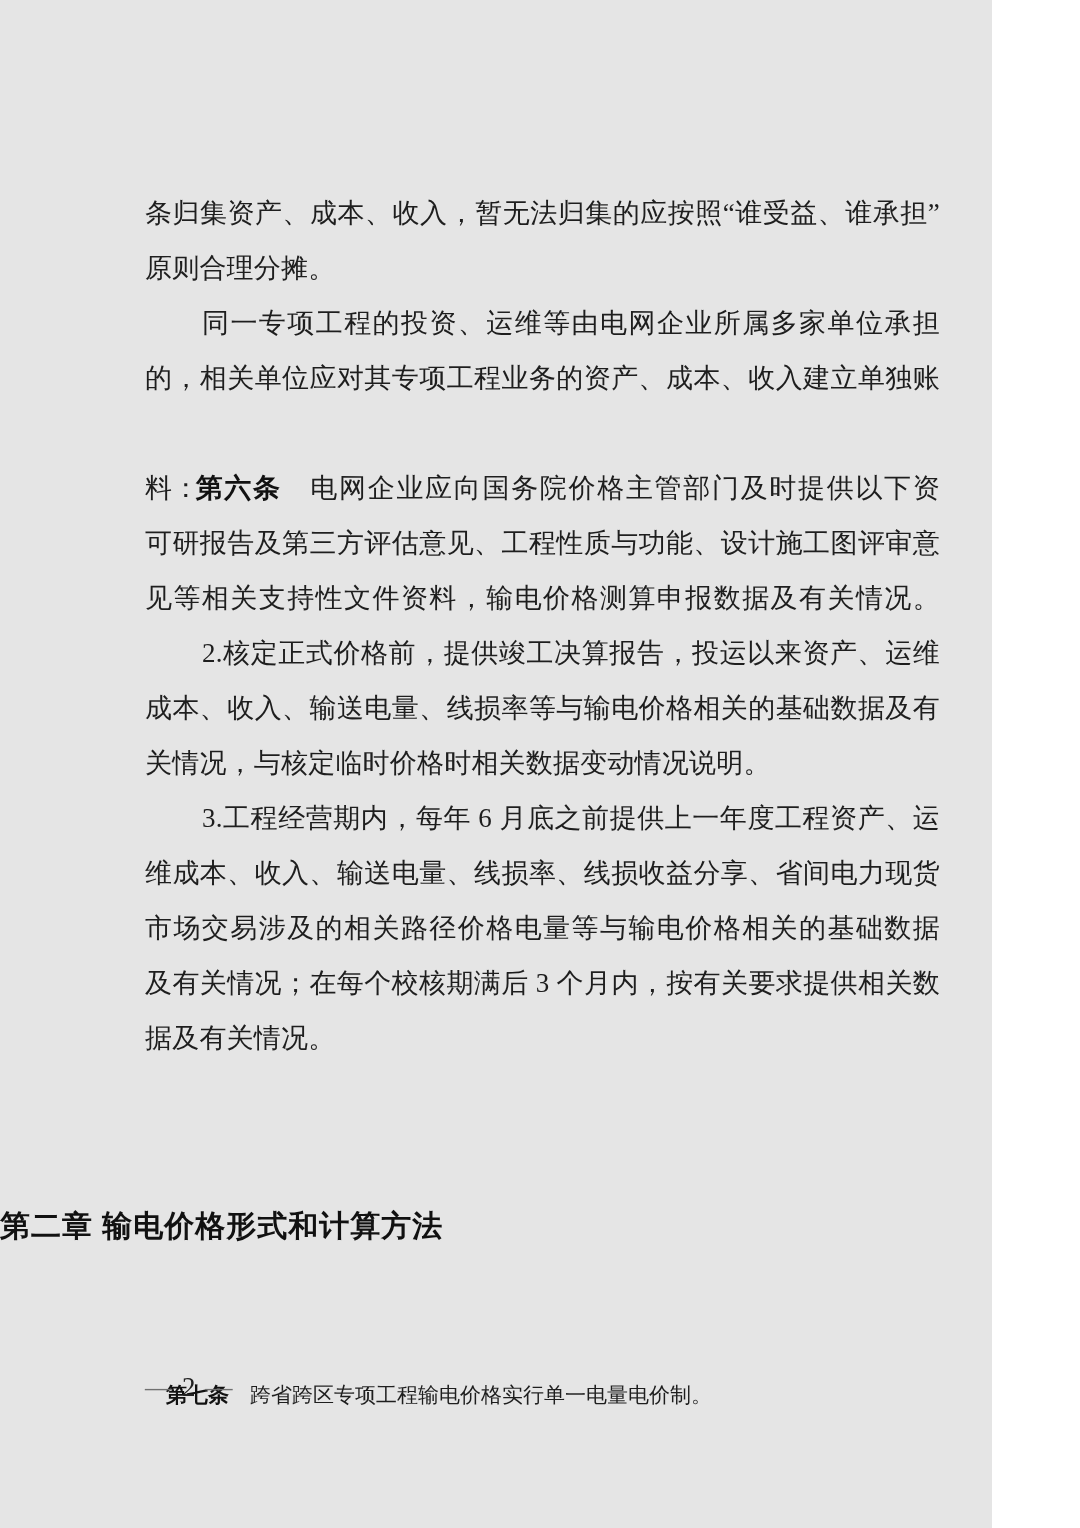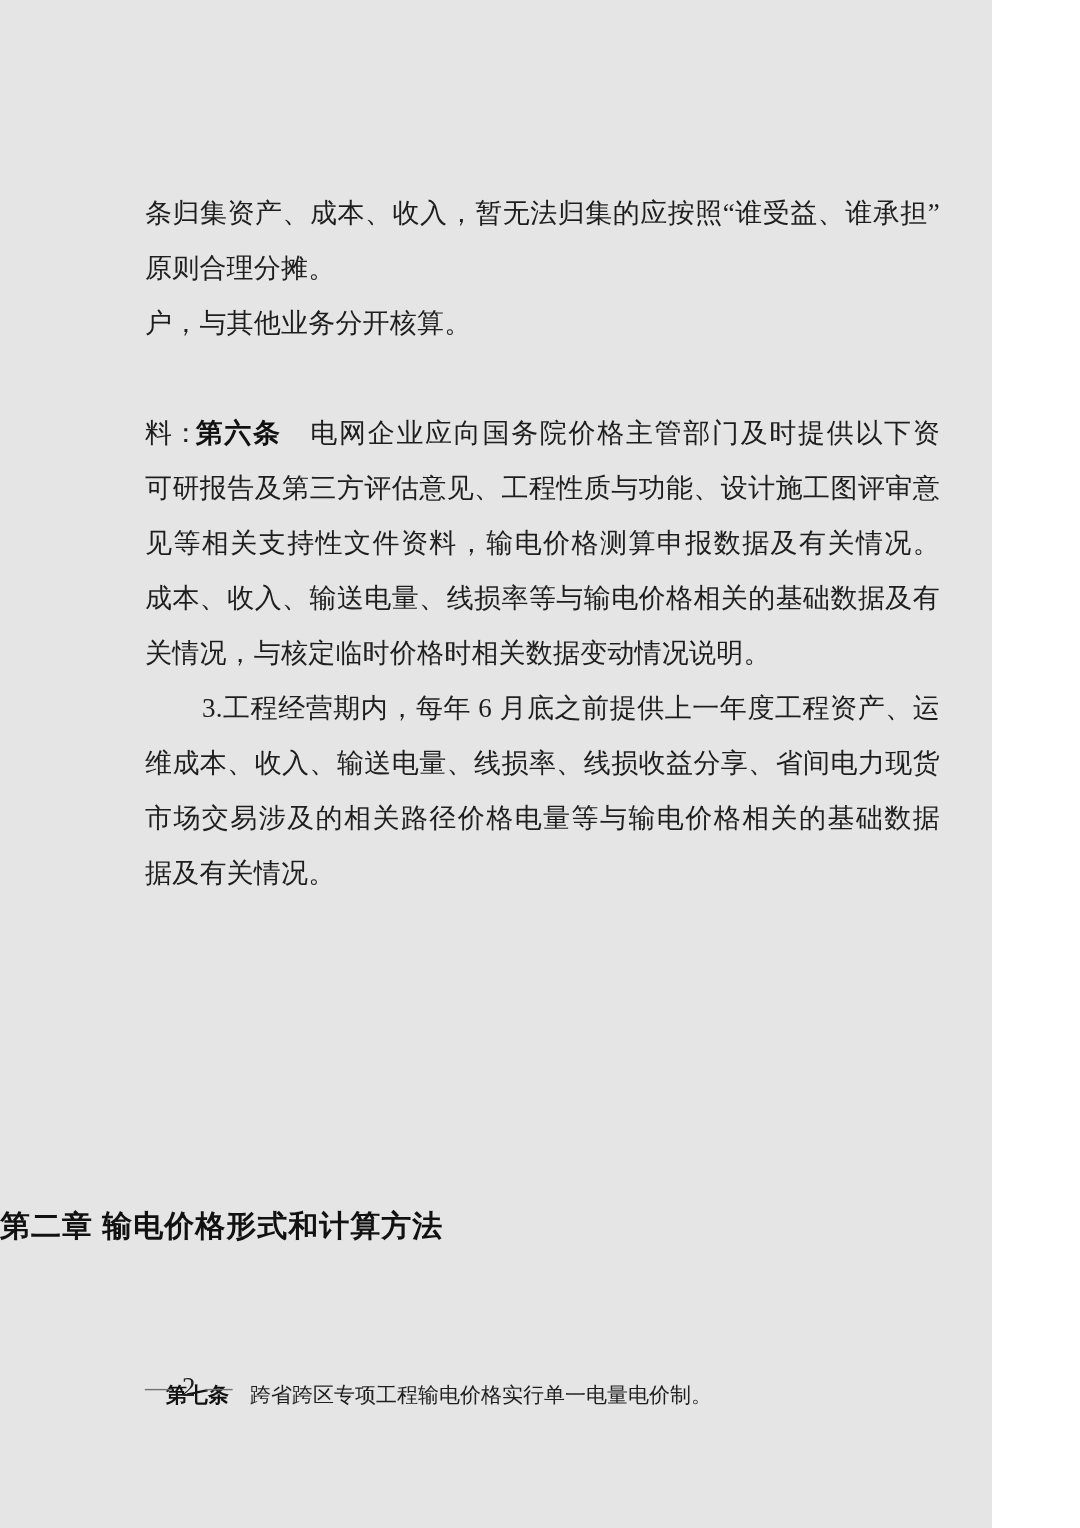--- a/index.html
+++ b/index.html
@@ -84,32 +84,35 @@
   }
 </style>
 </head>
 <body>
 
 <div class="page">
 
   <div class="content">
     <div class="line justify">条归集资产、成本、收入，暂无法归集的应按照“谁受益、谁承担”</div>
     <div class="line">原则合理分摊。</div>
-    <div class="line">户，与其他业务分开核算。</div>
+    <div class="line justify indent">同一专项工程的投资、运维等由电网企业所属多家单位承担</div>
+    <div class="line justify">的，相关单位应对其专项工程业务的资产、成本、收入建立单独账</div>
     <div class="line justify indent">
       <span class="art">第六条</span><span>　电网企业应向国务院价格主管部门及时提供以下资</span>
     </div>
     <div class="line">料：</div>
     <div class="line justify">可研报告及第三方评估意见、工程性质与功能、设计施工图评审意</div>
     <div class="line justify">见等相关支持性文件资料，输电价格测算申报数据及有关情况。</div>
+    <div class="line justify indent">2.核定正式价格前，提供竣工决算报告，投运以来资产、运维</div>
     <div class="line justify">成本、收入、输送电量、线损率等与输电价格相关的基础数据及有</div>
     <div class="line">关情况，与核定临时价格时相关数据变动情况说明。</div>
     <div class="line justify indent">3.工程经营期内，每年 6 月底之前提供上一年度工程资产、运</div>
     <div class="line justify">维成本、收入、输送电量、线损率、线损收益分享、省间电力现货</div>
     <div class="line justify">市场交易涉及的相关路径价格电量等与输电价格相关的基础数据</div>
+    <div class="line justify">及有关情况；在每个校核期满后 3 个月内，按有关要求提供相关数</div>
     <div class="line">据及有关情况。</div>
   </div>
 
   <div class="chapter-heading">第二章 输电价格形式和计算方法</div>
 
   <div class="article-seven">
     <span class="art">第七条</span><span>　跨省跨区专项工程输电价格实行单一电量电价制。</span>
   </div>
 
   <div class="footer">

